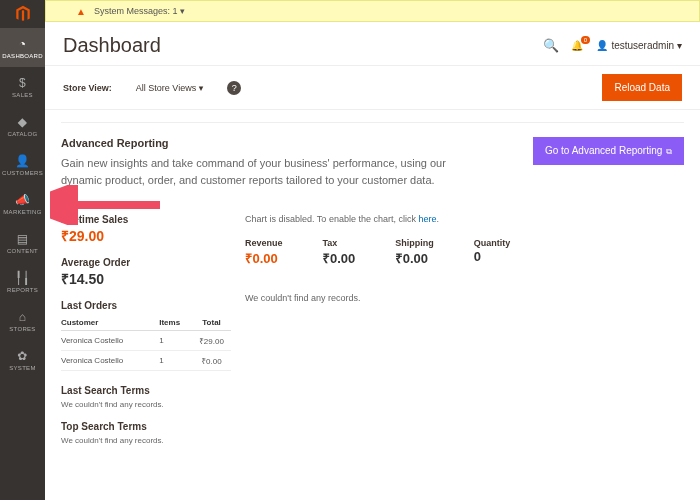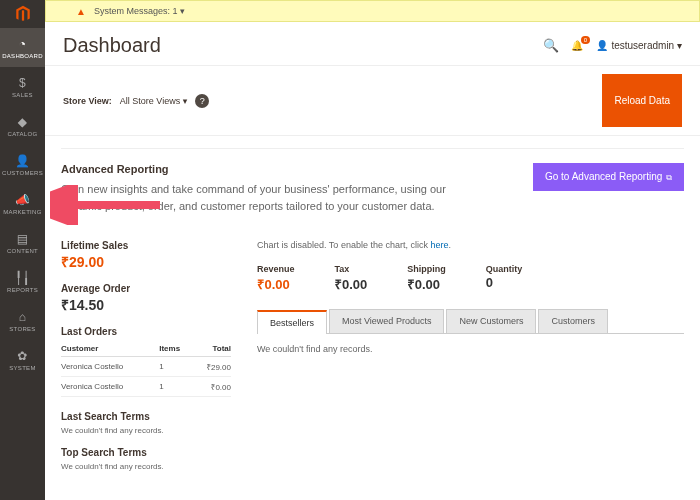--- a/index.html
+++ b/index.html
@@ -14,42 +14,42 @@
 .main{flex:1;display:flex;flex-direction:column;overflow:hidden}
 .sysmsg{background:#fffbbb;border:1px solid #e8e685;padding:5px 15px 5px 48px;position:relative;font-size:9px;color:#555;display:flex;justify-content:space-between;align-items:center}
 .sysmsg .warn{position:absolute;left:30px;top:5px;color:#eb5202;font-size:10px}
 .sysmsg a{color:#006bb4;text-decoration:none}
 .header{padding:12px 18px 8px 18px;display:flex;align-items:center;justify-content:space-between}
 .header h1{font-size:20px;font-weight:400;color:#41362f}
 .header-actions{display:flex;align-items:center;gap:12px;font-size:10px;color:#41362f}
 .header-actions .bell{position:relative}
 .header-actions .badge{position:absolute;top:-4px;right:-6px;background:#eb5202;color:#fff;border-radius:7px;font-size:6px;padding:1px 3px}
 .toolbar{padding:8px 18px;display:flex;align-items:center;justify-content:space-between;border-top:1px solid #eee;border-bottom:1px solid #eee}
-.toolbar .sv{display:flex;align-items:center;gap:8px;font-size:9px;color:#41362f}
+.toolbar .sv{display:flex;align-items:center;gap:24px;font-size:9px;color:#41362f}
 .toolbar .sv b{font-weight:600}
 .toolbar .help{width:14px;height:14px;border-radius:50%;background:#514943;color:#fff;font-size:9px;display:flex;align-items:center;justify-content:center}
-.btn-orange{background:#eb5202;color:#fff;border:none;padding:21px 12px;font-size:10px;cursor:pointer}
+.btn-orange{background:#eb5202;color:#fff;border:none;padding:8px 12px;font-size:10px;cursor:pointer}
 .content{padding:12px 16px;overflow-y:auto;flex:1}
 .adv{border-top:1px solid #eee;padding:14px 0 16px 0;display:flex;justify-content:space-between;align-items:flex-start;gap:20px}
 .adv h3{font-size:11px;font-weight:600;color:#41362f;margin-bottom:6px}
 .adv p{font-size:11px;color:#666;line-height:1.5;max-width:420px}
 .btn-blue{background:#8b5cf6;color:#fff;border:none;padding:8px 12px;font-size:10px;cursor:pointer;white-space:nowrap}
 .btn-blue .ext{margin-left:4px;font-size:8px}
-.cols{display:flex;gap:26px;padding-top:10px}
+.cols{display:flex;gap:14px;padding-top:10px}
 .left{width:170px;flex-shrink:0}
 .right{flex:1}
 .stat{margin-bottom:12px}
 .stat h4{font-size:10px;font-weight:600;color:#41362f}
 .stat .val{font-size:14px;font-weight:600;margin-top:1px}
 .stat .orange{color:#eb5202}
 .section h4{font-size:10px;font-weight:600;color:#41362f;margin-bottom:4px}
 .section p.empty{font-size:8px;color:#666;margin-bottom:12px}
 table.orders{width:100%;font-size:8px;border-collapse:collapse;margin-bottom:14px}
 table.orders th{text-align:left;font-weight:600;padding:3px 0;border-bottom:1px solid #ddd}
-table.orders th:last-child,table.orders td:last-child{text-align:right}
+table.orders th:last-child,table.orders td:last-child{text-align:center}
 table.orders td{padding:4px 0;border-bottom:1px solid #eee;color:#555}
 .chartmsg{font-size:9px;color:#666;margin-bottom:14px}
 .chartmsg a{color:#006bb4;text-decoration:none}
 .stats-row{display:flex;gap:40px;margin-bottom:16px;padding-left:0}
 .stat2 h5{font-size:9px;font-weight:700;color:#41362f}
 .stat2 .v{font-size:13px;font-weight:600;margin-top:1px}
 .stat2 .orange{color:#eb5202}
 .tabs{display:flex;border-bottom:1px solid #ccc}
 .tab{padding:6px 12px;font-size:9px;background:#e8e8e8;border:1px solid #ccc;border-bottom:none;margin-right:2px;cursor:pointer;color:#555}
 .tab.active{background:#fff;border-top:2px solid #eb5202;color:#333;position:relative;top:1px}
@@ -193,26 +193,20 @@
             </div>
           <div class="stat2">
               <h5>Shipping</h5>
               <div class="v">₹0.00</div>
             </div>
           <div class="stat2">
               <h5>Quantity</h5>
               <div class="v">0</div>
             </div>
         </div>
-        <div class="tabs">
-          <div class="tab active">Bestsellers</div>
-          <div class="tab">Most Viewed Products</div>
-          <div class="tab">New Customers</div>
-          <div class="tab">Customers</div>
-        </div>
         <div class="tab-content">We couldn't find any records.</div>
       </div>
     </div>
   </div>
 
 </div>
 
 <svg class="arrow" width="120" height="40">
   <defs>
       <marker id="ah" markerWidth="10" markerHeight="10" refX="2" refY="3" orient="auto">

